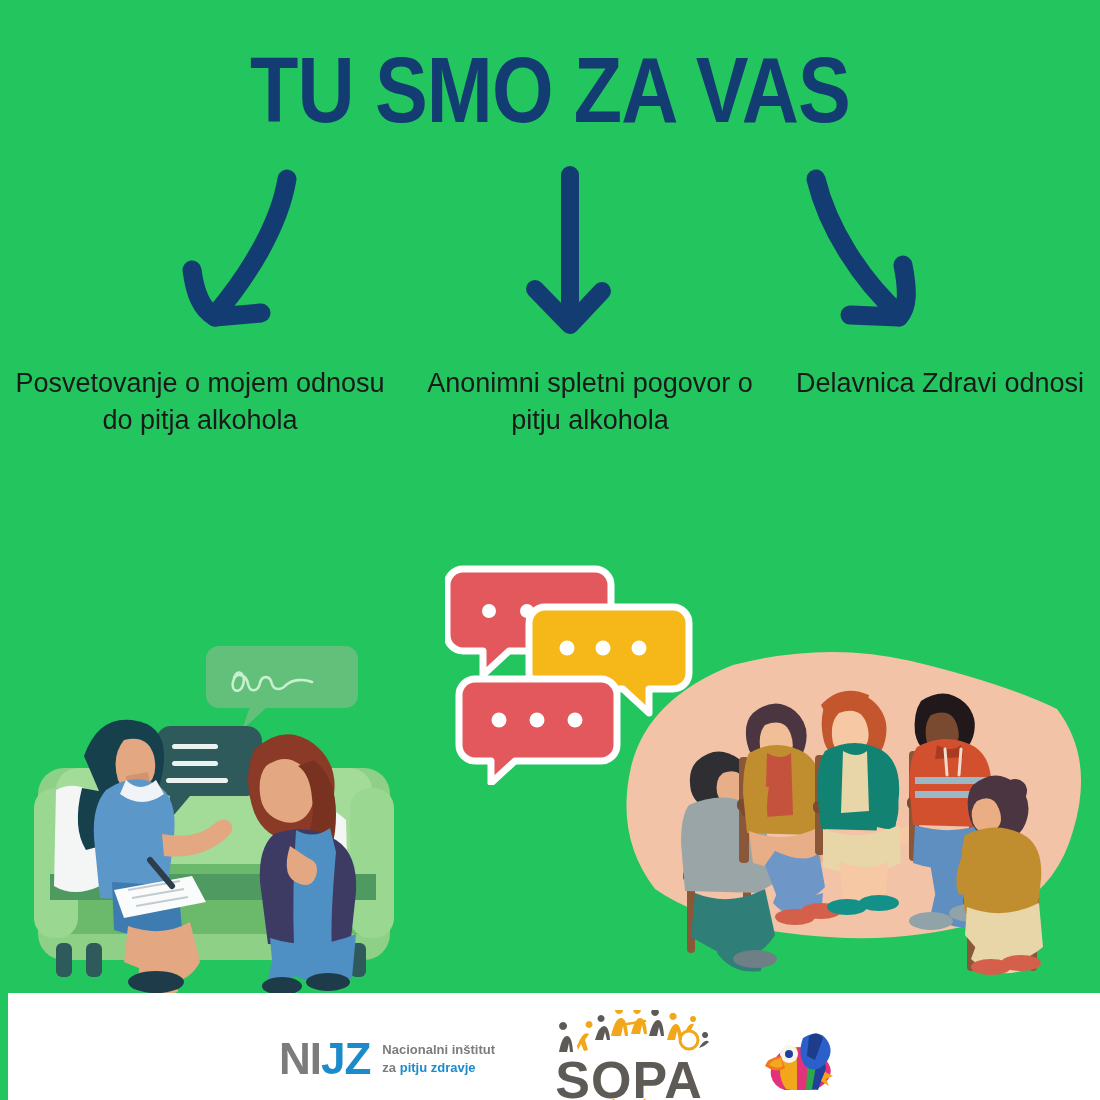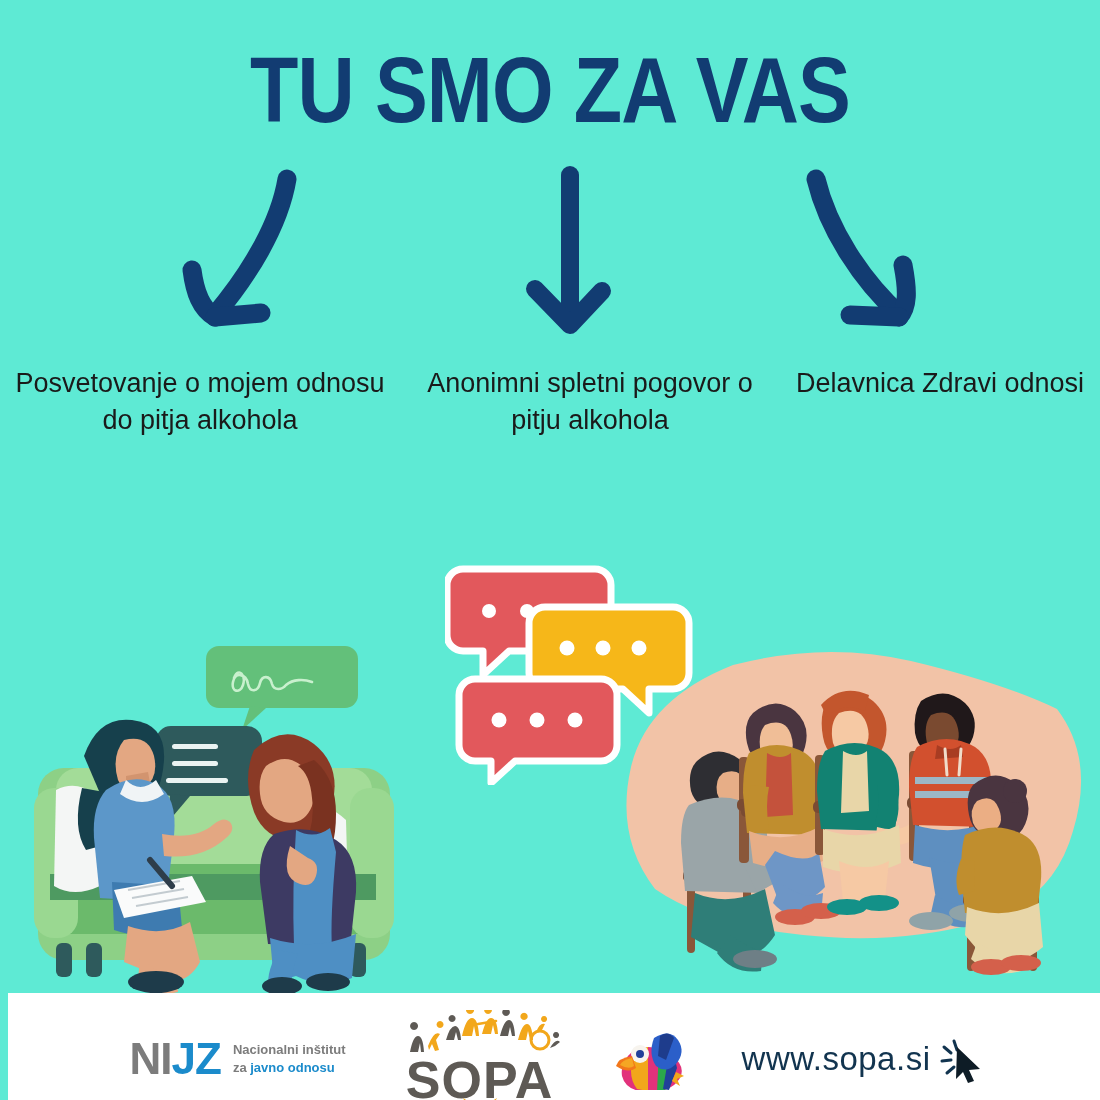--- a/index.html
+++ b/index.html
@@ -5,21 +5,21 @@
   * { margin:0; padding:0; box-sizing:border-box; }
   html,body { width:1100px; height:1100px; }
   body {
     font-family:"Liberation Sans", sans-serif;
     background:#ffffff;
     overflow:hidden;
   }
   #poster {
     position:relative;
     width:1100px; height:1100px;
-    background:#5eead4;
+    background:#22c55e;
     overflow:hidden;
   }
 
   
   #title {
     position:absolute;
     top:44px; left:0; width:1100px;
     text-align:center;
     font-family:"Liberation Sans", sans-serif;
     font-size:92px;
@@ -332,21 +332,21 @@
 
   <div id="footer">
 
     <div class="logo-slot" id="logo-nijz">
       <div id="nijz-mark">
         <span class="nijz-ni">NI</span>
           <span class="nijz-jz">JZ</span>
       </div>
       <div id="nijz-tag">
         <div class="nijz-tag-1">Nacionalni inštitut</div>
-        <div class="nijz-tag-2"><span>za </span><b>javno odnosu</b></div>
+        <div class="nijz-tag-2"><span>za </span><b>pitju zdravje</b></div>
       </div>
     </div>
 
     <div class="logo-slot" id="logo-sopa">
       <svg width="160" height="46" viewBox="0 0 160 46">
 
         <path d="M10 42 q 3 -16 8 -16 q 5 0 6 16 l -3 0 l -1 -9 l -2 9 z M14 20 a 4 4 0 1 1 0.1 0" fill="#5E5A55"></path>
         <path d="M28 36 q 6 -16 12 -12 l -4 6 l 3 10 l -4 1 l -3 -7 l -3 6 z M40 18 a 3.5 3.5 0 1 1 0.1 0" fill="#F2A71B"></path>
         <path d="M46 30 q 4 -14 9 -14 q 5 0 6 14 l -3 0 l -2 -8 l -2 8 z M52 12 a 3.5 3.5 0 1 1 0.1 0" fill="#5E5A55"></path>
         <path d="M62 26 q 4 -18 10 -18 q 6 0 7 18 l -3 0 l -2 -10 l -2 10 z M70 4 a 4 4 0 1 1 0.1 0" fill="#F2A71B"></path>
@@ -379,24 +379,15 @@
         <circle cx="26" cy="26" r="9" fill="#F7F4EE"></circle>
         <circle cx="26" cy="26" r="4" fill="#21409A"></circle>
 
         <path d="M18 28 q -14 2 -16 10 q 12 8 20 2 z" fill="#F2771B"></path>
         <path d="M18 30 q -10 2 -12 7 q 9 5 14 1 z" fill="#F5A623"></path>
 
         <path d="M62 44 l 8 4 l -7 3 l 3 7 l -8 -5 z" fill="#F2A71B"></path>
       </svg>
     </div>
 
-    <div class="logo-slot" id="logo-url">
-      <div id="url-text">www.sopa.si</div>
-      <svg width="46" height="48" viewBox="0 0 46 48">
-
-        <path d="M14 6 L 17 15 M4 12 L 11 18 M2 26 L 11 25 M7 38 L 14 32" stroke="#12344F" stroke-width="3" stroke-linecap="round"></path>
-
-        <path d="M17 12 L 40 34 L 29 35 L 34 46 L 28 48 L 23 37 L 16 44 Z" fill="#0E1C26"></path>
-      </svg>
-    </div>
 
   </div>
 </div>
 
 </body></html>

